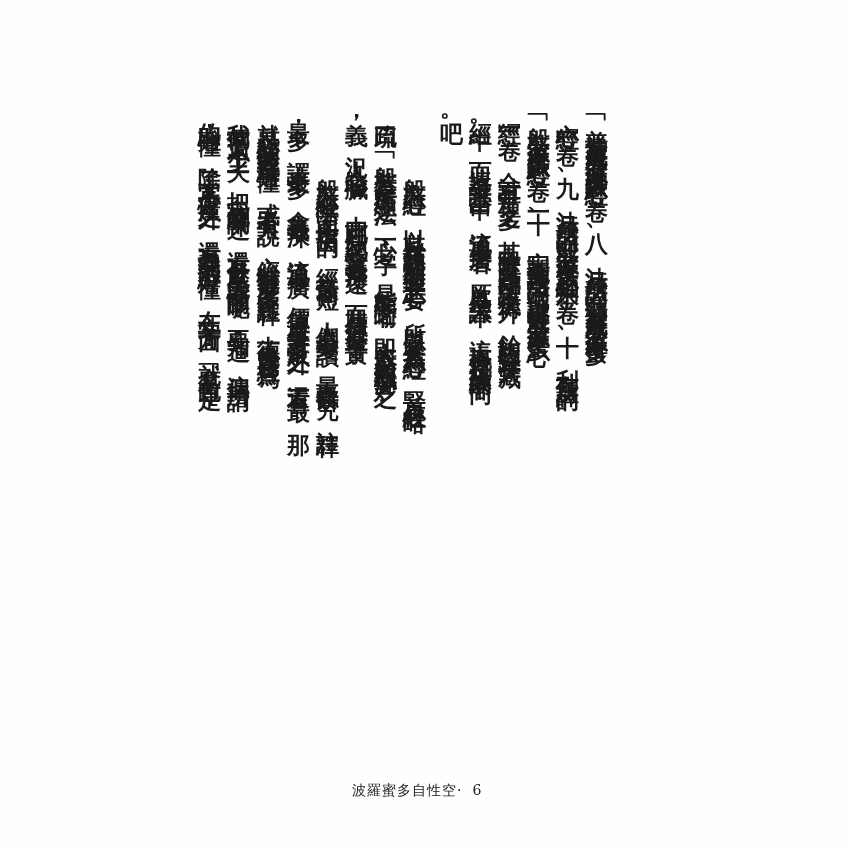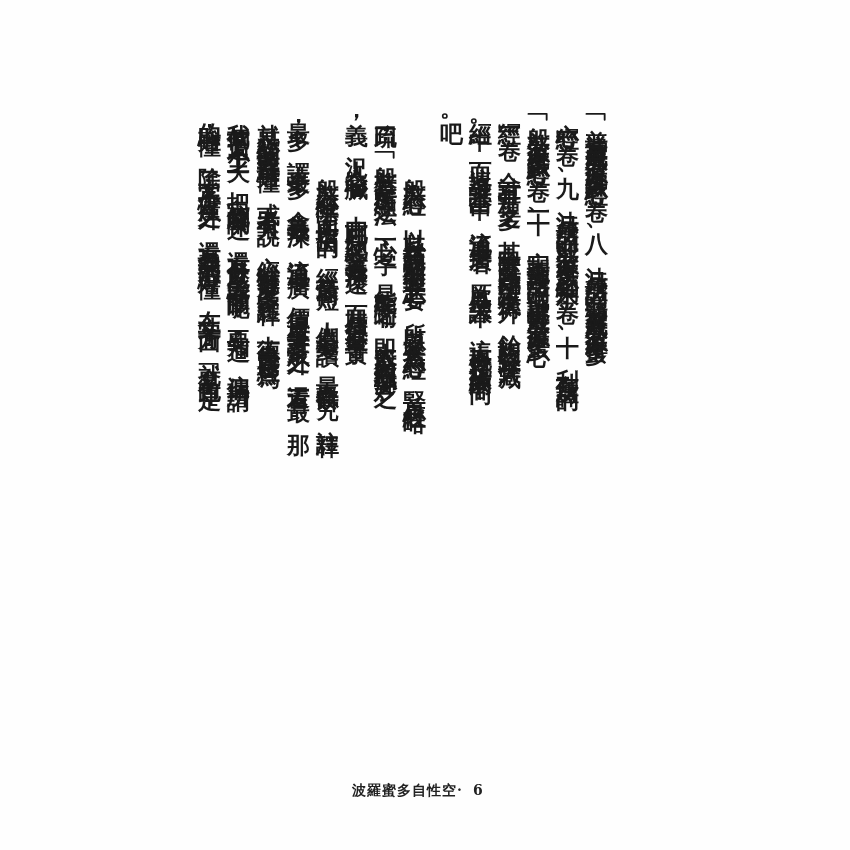--- a/index.html
+++ b/index.html
@@ -14,21 +14,21 @@
     text-orientation: upright;
     font-size:23px;
     line-height:28px;
     letter-spacing:5.1px;
     color:#1a1a1a;
     white-space:nowrap;
     font-weight:bold;
   }
   .footer {
     position:absolute; left:352px; top:782px;
-    font-size:14px; color:#222; font-weight:bold; letter-spacing:1px;
+    font-size:14px; color:#222; font-weight:normal; letter-spacing:1px;
   }
   .footer .num { margin-left:10px; }
 </style>
 </head>
 <body>
 
 <div class="page">
   <div class="col" style="left:583px;">「普遍智藏般若波羅蜜多心經」一卷。八、法月所譯的「普通智藏般若波羅蜜多</div>
   <div class="col" style="left:554px;">心經」一卷。九、法月所譯的「般若波羅蜜多心經別本」一卷。十、利言所譯的</div>
   <div class="col" style="left:525px;">「般若波羅蜜多心經」一卷。十一、宋朝施護所譯的「佛說聖母般若波羅蜜多心</div>

